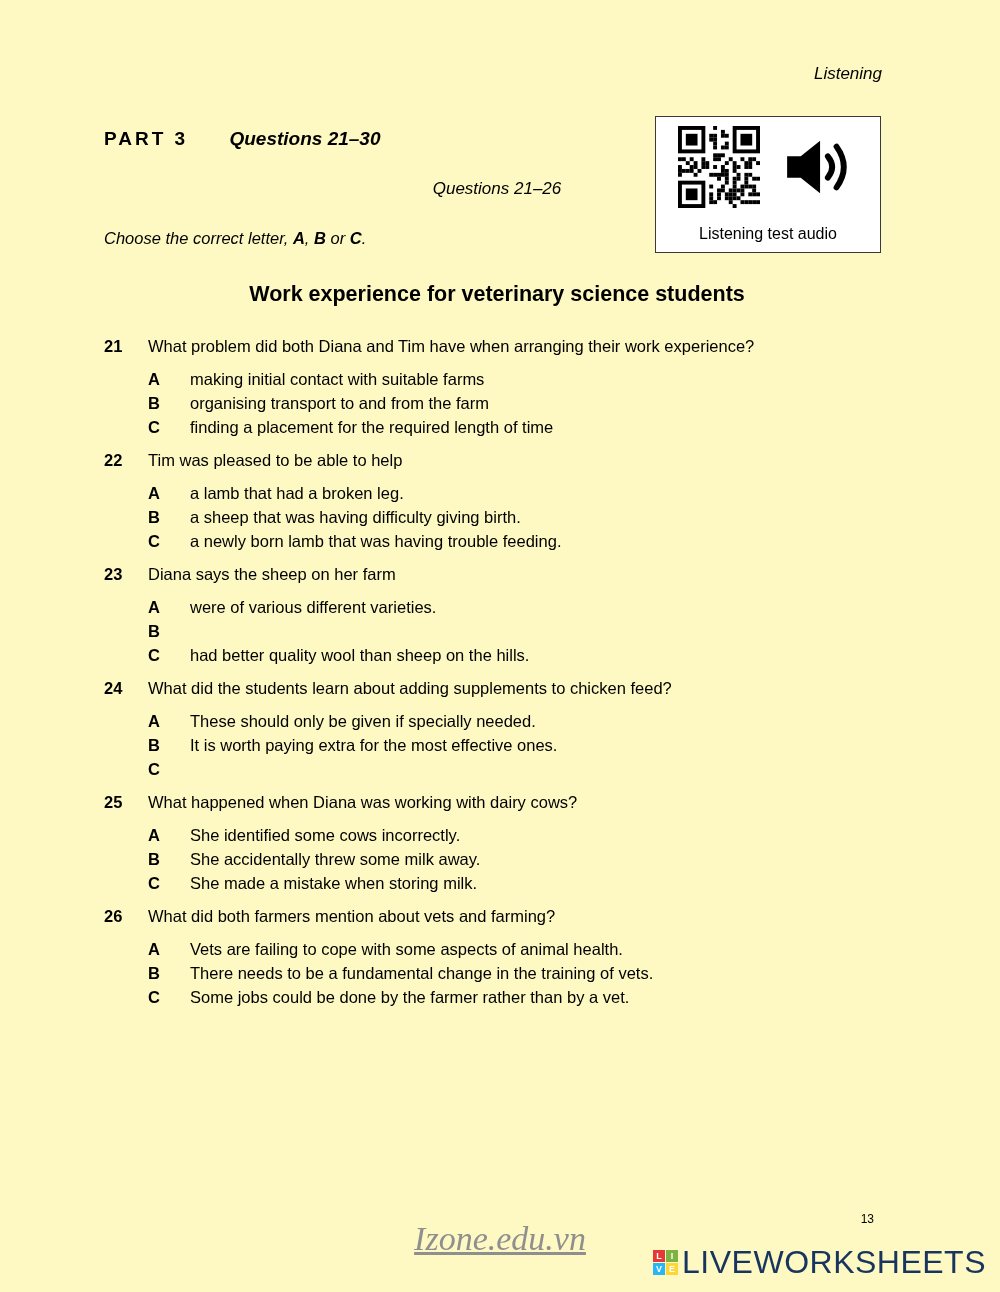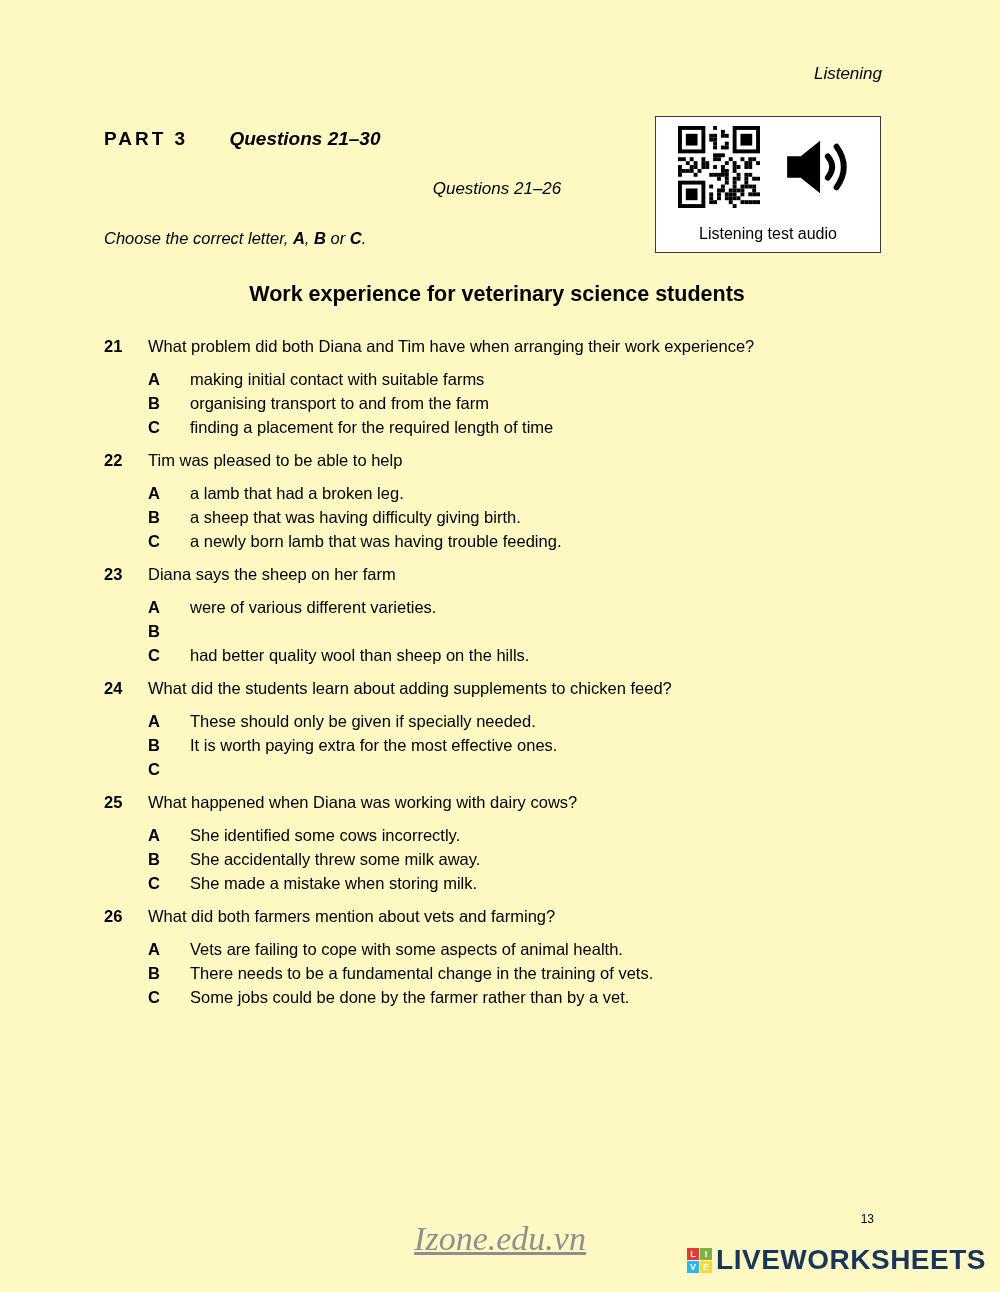--- a/index.html
+++ b/index.html
@@ -81,21 +81,21 @@
     display:grid;
     grid-template-columns:12px 12px;
     grid-auto-rows:12px;
     gap:1px;
   }
   .lw-sq {
     color:#fff; font-size:9px; font-weight:700;
     display:flex; align-items:center; justify-content:center;
     font-family:"Liberation Sans", sans-serif;
   }
-  .lw-text { font-size:28px; font-weight:700; letter-spacing:0.5px; line-height:1; }
+  .lw-text { font-size:32px; font-weight:400; letter-spacing:0.5px; line-height:1; }
 </style>
 </head>
 <body>
 
 <div class="page">
 
   <div class="listening-label">Listening</div>
 
   <div class="audio-box">
     <div class="audio-icons">

